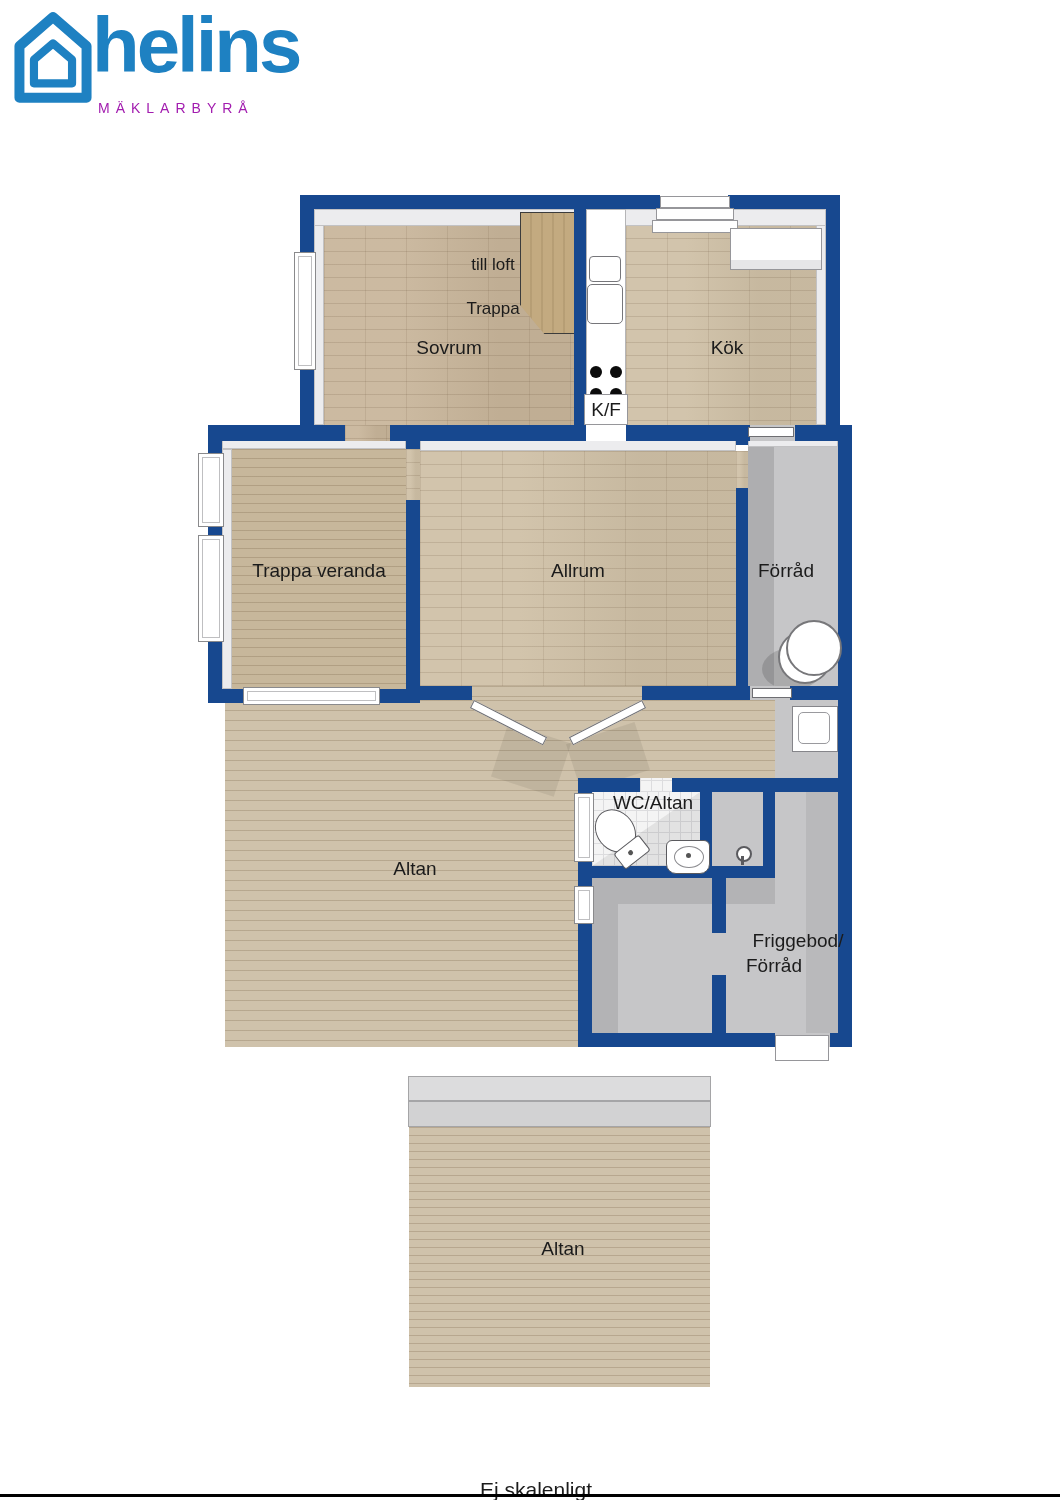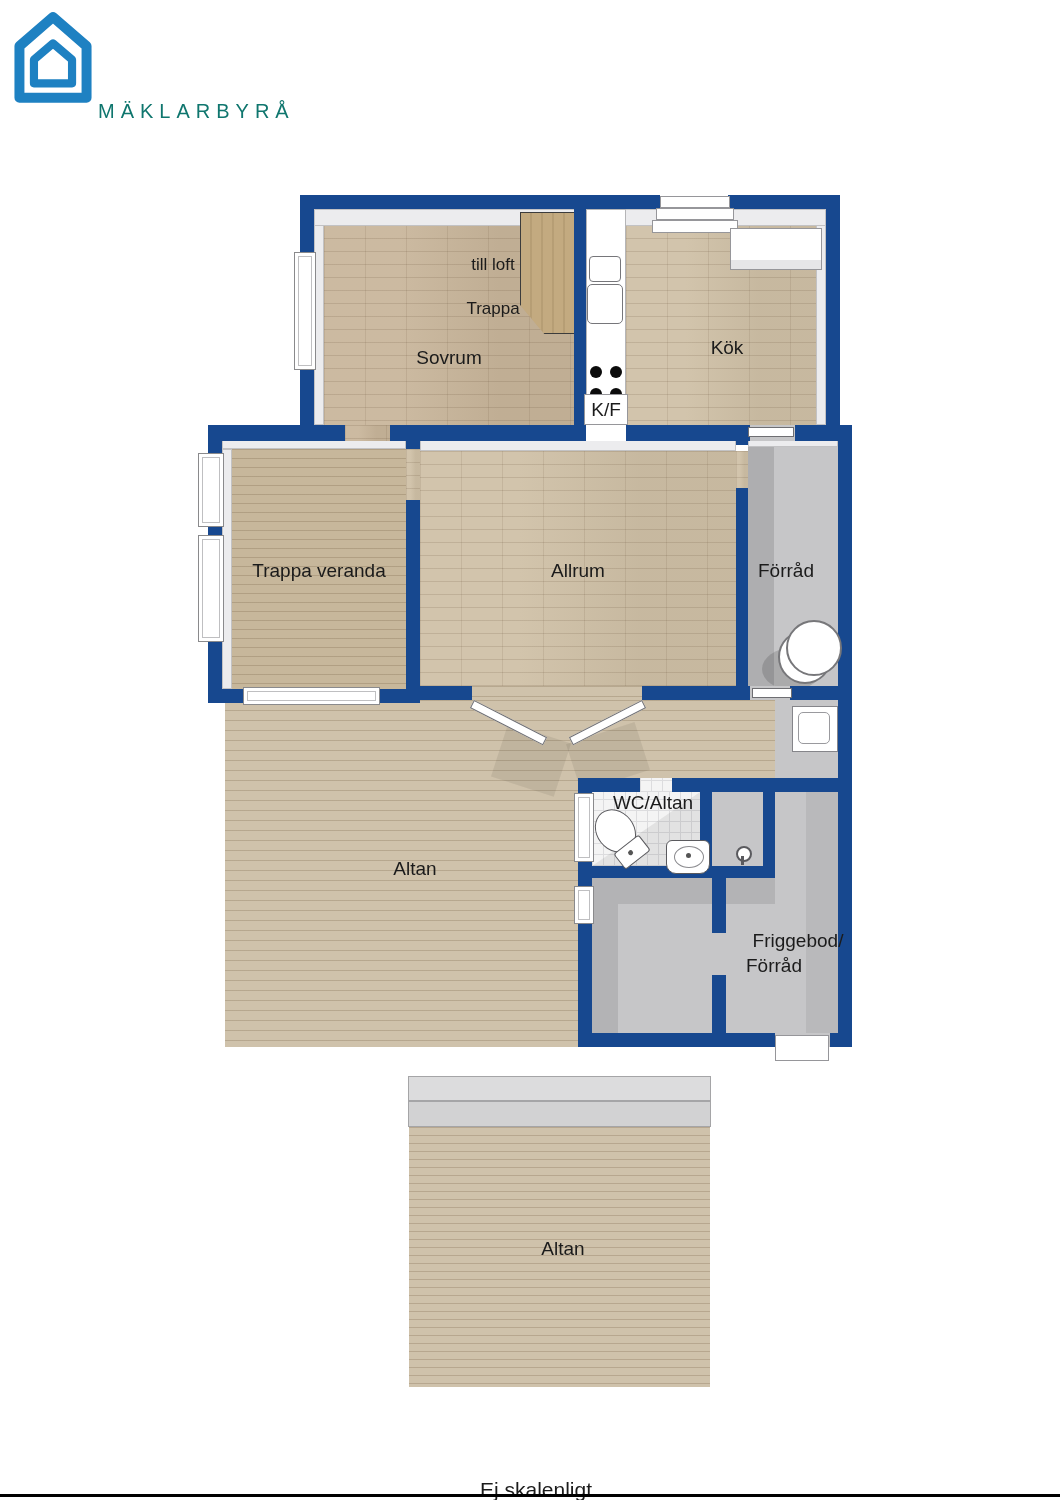--- a/index.html
+++ b/index.html
@@ -33,32 +33,33 @@
   .whitebox{position:absolute;background:#fff;border:1px solid #96969a;box-sizing:border-box;z-index:50;}
   .lbl{position:absolute;z-index:60;color:#1b1b1b;font-size:19px;text-align:center;white-space:nowrap;}
   .dot{position:absolute;width:12px;height:12px;border-radius:50%;background:#0b0b0b;z-index:45;}
   .shadowpoly{position:absolute;z-index:13;background:rgba(0,0,0,.07);}
   .stairs{position:absolute;z-index:20;border:1px solid #3c3c3c;box-sizing:border-box;
     background:repeating-linear-gradient(90deg,#c3aa80 0 9px,#8f795333 9px 11px),#c0a77d;
     clip-path:polygon(0 0,100% 0,100% 100%,42% 100%,0 76%);}
   .circle{position:absolute;border-radius:50%;background:#fff;border:2px solid #77777a;box-sizing:border-box;z-index:50;}
   
   #brandname{position:absolute;color:#1e81c2;font-weight:bold;font-size:78px;letter-spacing:-3px;z-index:5;}
-  #brandtag{position:absolute;color:#0f766e;font-size:20px;letter-spacing:6px;z-index:5;}
+  #brandtag{position:absolute;color:#a21caf;font-size:14px;letter-spacing:6px;z-index:5;}
   .doorleaf{position:absolute;background:#fff;border:1px solid #6e6e72;box-sizing:border-box;z-index:50;}
 </style>
 </head>
 <body>
 
 <div id="page">
 
   <svg class="a" style="left:14px;top:10px;" width="78" height="94" viewBox="0 0 86 102">
     <path d="M43 7 L80 39 V96 H6 V39 Z" fill="none" stroke="#1e81c2" stroke-width="11" stroke-linejoin="round"></path>
     <path d="M43 36 L64 54 V80 H22 V54 Z" fill="none" stroke="#1e81c2" stroke-width="9" stroke-linejoin="round"></path>
   </svg>
+  <div id="brandname" style="left:92px;top:0px;">helins</div>
   <div id="brandtag" style="left:98px;top:100px;">MÄKLARBYRÅ</div>
 
   <div class="band" style="left:314px;top:209px;width:512px;height:17px;"></div>
   <div class="band" style="left:314px;top:225px;width:10px;height:200px;"></div>
   <div class="band" style="left:816px;top:225px;width:10px;height:200px;"></div>
   <div class="parquet" style="left:324px;top:225px;width:250px;height:200px;"></div>
   <div class="whitebox" style="left:586px;top:209px;width:40px;height:216px;z-index:15;border-color:#b5b5b7;"></div>
   <div class="parquet parquet-light" style="left:626px;top:225px;width:190px;height:200px;"></div>
 
   <div class="band" style="left:222px;top:439px;width:184px;height:10px;"></div>
@@ -192,21 +193,21 @@
 
   <div class="doorleaf" style="left:748px;top:427px;width:46px;height:10px;"></div>
   <div class="doorleaf" style="left:752px;top:688px;width:40px;height:10px;"></div>
 
   <div class="whitebox" style="left:775px;top:1035px;width:54px;height:26px;"></div>
 
   <div class="a" style="left:408px;top:1076px;width:303px;height:25px;background:#dcdcdd;border:1px solid #a5a5a7;box-sizing:border-box;z-index:10;"></div>
   <div class="a" style="left:408px;top:1101px;width:303px;height:26px;background:#d2d2d3;border:1px solid #a5a5a7;box-sizing:border-box;z-index:10;"></div>
   <div class="deck" style="left:409px;top:1127px;width:301px;height:260px;background-image:repeating-linear-gradient(180deg, rgba(120,98,70,.28) 0 1px, rgba(0,0,0,0) 1px 8px);"></div>
 
-  <div class="lbl" style="left:389px;top:337px;width:120px;margin-top:10px;">Sovrum</div>
+  <div class="lbl" style="left:389px;top:337px;width:120px;">Sovrum</div>
   <div class="lbl" style="left:433px;top:251px;width:120px;font-size:17px;margin-top:48px;">Trappa</div>
   <div class="lbl" style="left:433px;top:255px;width:120px;font-size:17px;">till loft</div>
   <div class="lbl" style="left:697px;top:337px;width:60px;">Kök</div>
   <div class="lbl" style="left:584px;top:399px;width:44px;z-index:60;">K/F</div>
   <div class="lbl" style="left:239px;top:560px;width:160px;">Trappa veranda</div>
   <div class="lbl" style="left:518px;top:560px;width:120px;">Allrum</div>
   <div class="lbl" style="left:746px;top:560px;width:80px;">Förråd</div>
   <div class="lbl" style="left:593px;top:792px;width:120px;">WC/Altan</div>
   <div class="lbl" style="left:355px;top:858px;width:120px;">Altan</div>
   <div class="lbl" style="left:738px;top:930px;width:120px;">Friggebod/</div>

